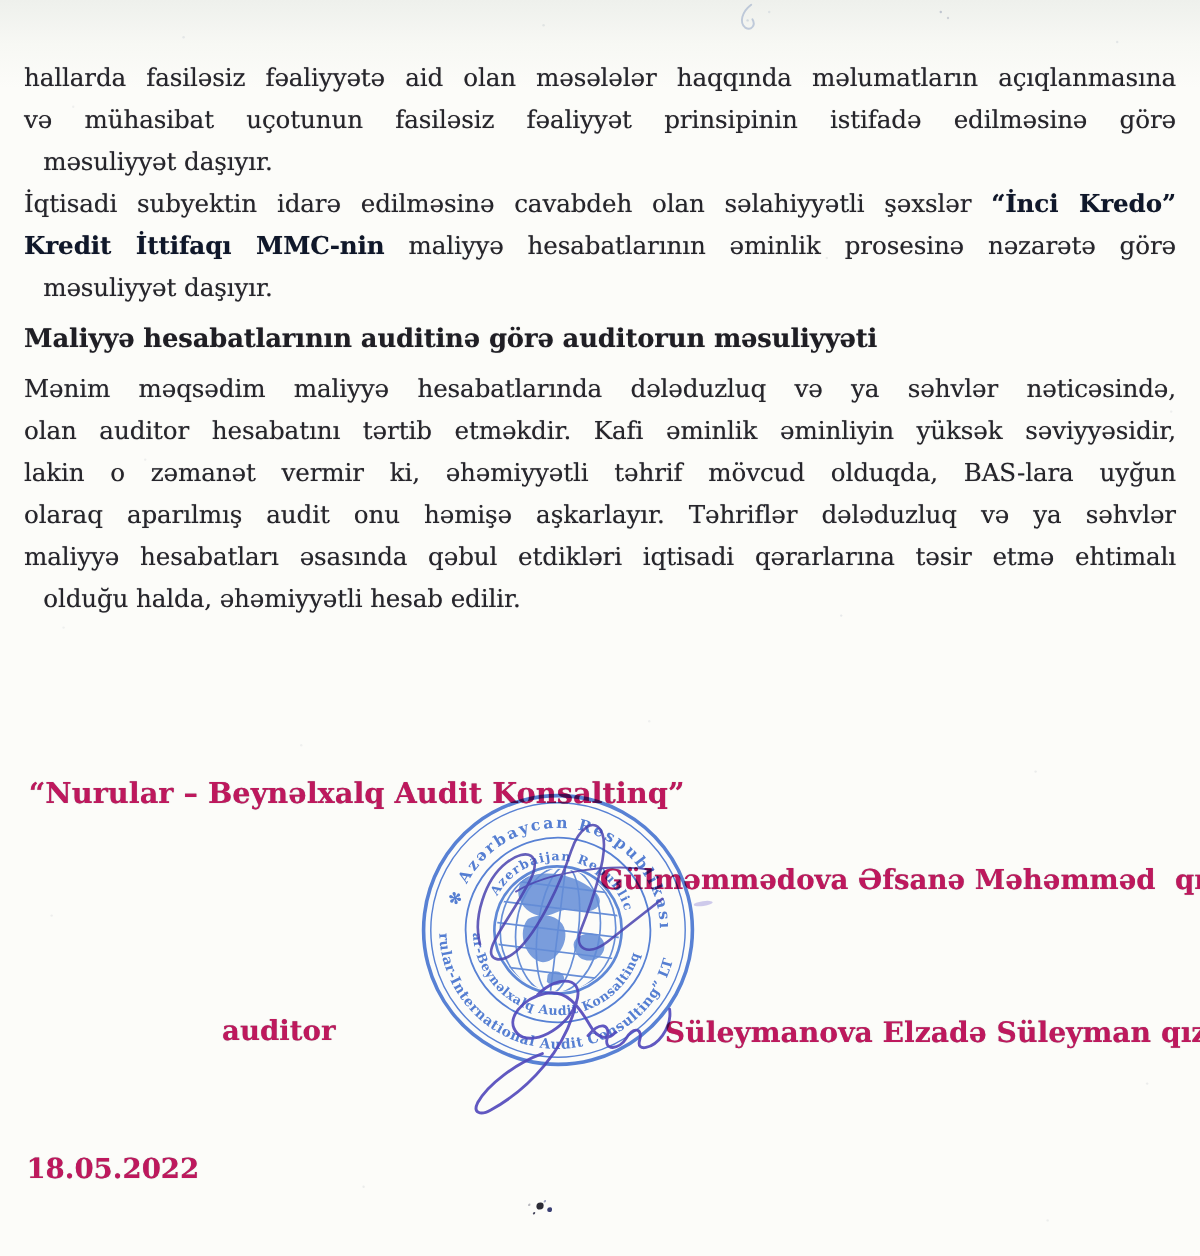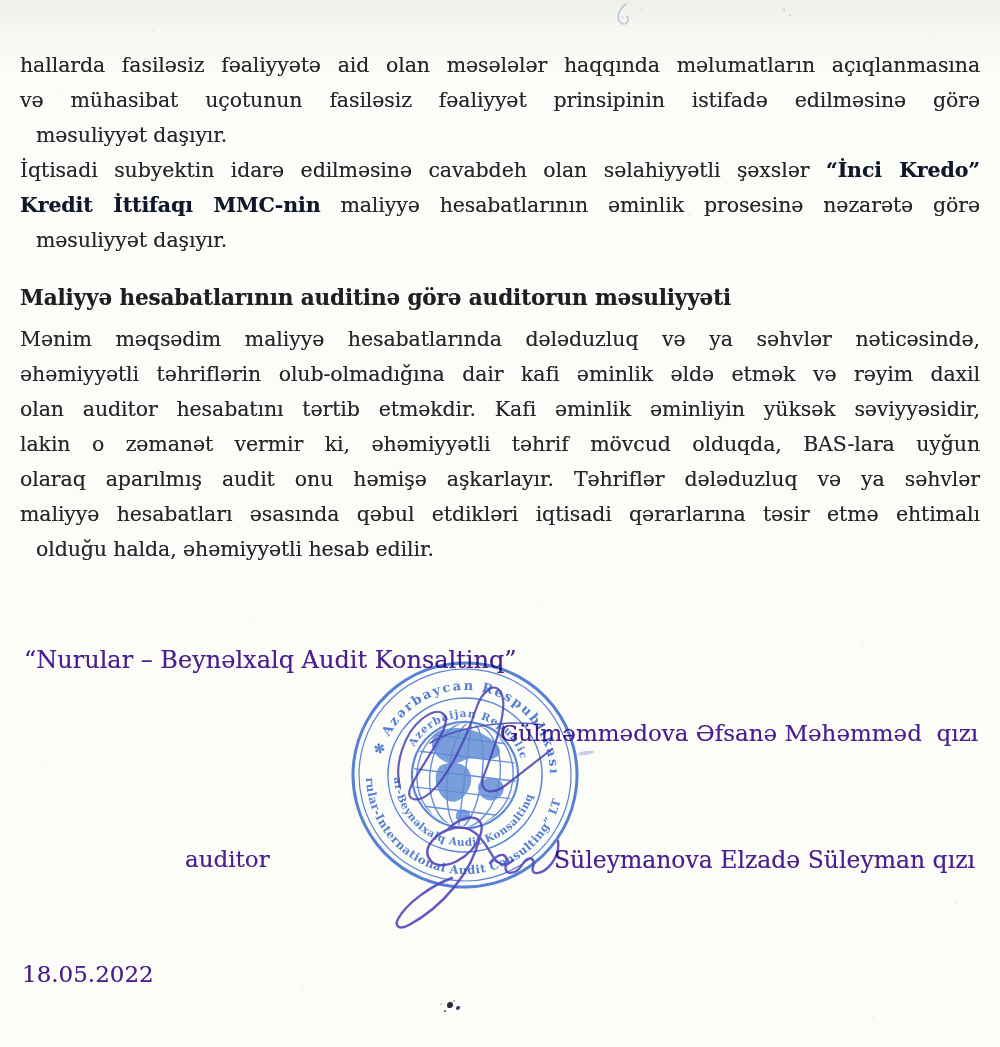--- a/index.html
+++ b/index.html
@@ -9,24 +9,24 @@
     font-family:"DejaVu Serif","Liberation Serif",serif;
     color:#26252b;
   }
   .page{position:absolute;inset:0;}
   
   .content{position:absolute;left:20px;top:48px;width:960px;font-size:20.5px;letter-spacing:-0.1px;
            text-shadow:0 0 0.6px rgba(40,40,45,0.55);}
   .ln{display:block;height:35px;line-height:35px;text-align:justify;text-align-last:justify;white-space:normal;}
   .ln.last{text-align-last:left;margin-left:16px;}
   .b{font-weight:bold;color:#0f172a;}
-  .heading{margin-top:22px;font-weight:bold;font-size:21.5px;color:#1f1e24;height:35px;line-height:35px;}
+  .heading{margin-top:7px;font-weight:bold;font-size:21.5px;color:#1f1e24;height:35px;line-height:35px;}
   .p3{margin-top:7px;}
   
-  .sig{position:absolute;font-weight:normal;color:#4c1d95;white-space:pre;
+  .sig{position:absolute;font-weight:bold;color:#be185d;white-space:pre;
        text-shadow:0 0 0.6px rgba(35,35,40,0.5);}
   .company1{left:24px;top:646px;font-size:24px;}
   .company2{left:24px;top:688px;font-size:24px;}
   .director{left:500px;top:720px;font-size:23px;}
   .auditorlbl{left:185px;top:846px;font-size:23px;}
   .auditorname{left:554px;top:846px;font-size:23.5px;}
   .datefield{left:22px;top:961px;font-size:23px;}
   
   .seal-overlay{position:absolute;left:330px;top:615px;width:300px;height:345px;
                 mix-blend-mode:multiply;pointer-events:none;}
@@ -70,21 +70,20 @@
       <div class="ln last">məsuliyyət daşıyır.</div>
     </div>
     <div>
       <div class="ln"><span>İqtisadi subyektin idarə edilməsinə cavabdeh olan səlahiyyətli şəxslər </span><span class="b">“İnci Kredo”</span></div>
       <div class="ln"><span class="b">Kredit İttifaqı MMC-nin</span><span> maliyyə hesabatlarının əminlik prosesinə nəzarətə görə</span></div>
       <div class="ln last">məsuliyyət daşıyır.</div>
     </div>
     <div class="heading">Maliyyə hesabatlarının auditinə görə auditorun məsuliyyəti</div>
     <div class="p3">
       <div class="ln">Mənim məqsədim maliyyə hesabatlarında dələduzluq və ya səhvlər nəticəsində,</div>
-      <div class="ln">əhəmiyyətli təhriflərin olub-olmadığına dair kafi əminlik əldə etmək və rəyim daxil</div>
       <div class="ln">olan auditor hesabatını tərtib etməkdir. Kafi əminlik əminliyin yüksək səviyyəsidir,</div>
       <div class="ln">lakin o zəmanət vermir ki, əhəmiyyətli təhrif mövcud olduqda, BAS-lara uyğun</div>
       <div class="ln">olaraq aparılmış audit onu həmişə aşkarlayır. Təhriflər dələduzluq və ya səhvlər</div>
       <div class="ln">maliyyə hesabatları əsasında qəbul etdikləri iqtisadi qərarlarına təsir etmə ehtimalı</div>
       <div class="ln last">olduğu halda, əhəmiyyətli hesab edilir.</div>
     </div>
   </div>
 
   <div class="sig company1">“Nurular – Beynəlxalq Audit Konsaltinq”</div>
   <div class="sig director">Gülməmmədova Əfsanə Məhəmməd  qızı</div>

